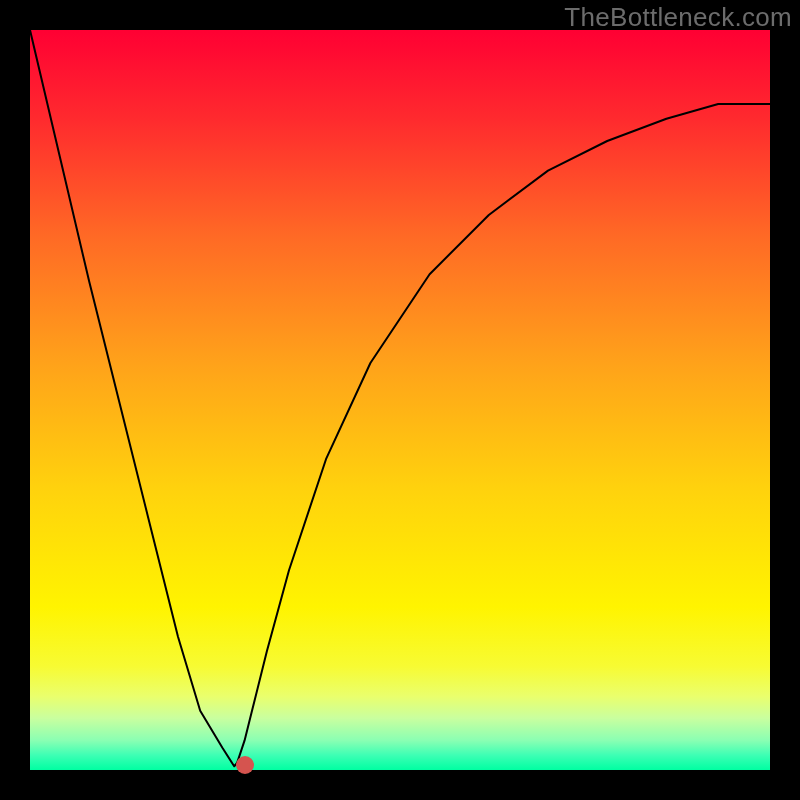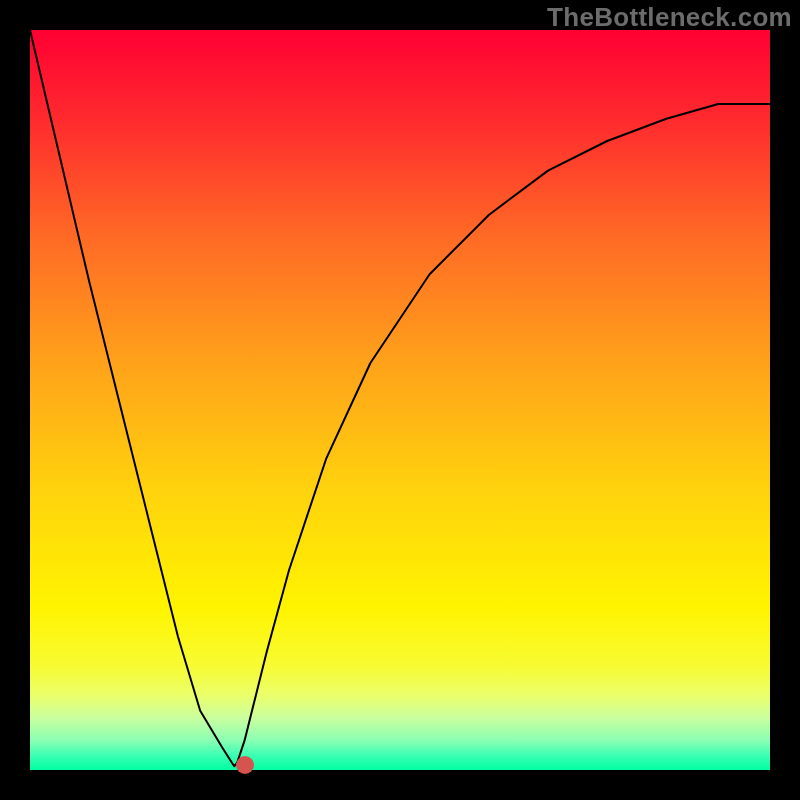--- a/index.html
+++ b/index.html
@@ -25,21 +25,21 @@
     position: absolute;
     inset: 0;
     display: block;
     pointer-events: none;
   }
   .watermark {
     position: absolute;
     top: 2px;
     right: 8px;
     color: #6c6c6c;
-    font-weight: 700;
+    font-weight: 400;
     font-size: 26px;
     letter-spacing: 0.3px;
     user-select: none;
     font-family: Verdana, Geneva, Tahoma, sans-serif;
   }
   .marker {
     position: absolute;
     width: 18px;
     height: 18px;
     border-radius: 50%;

